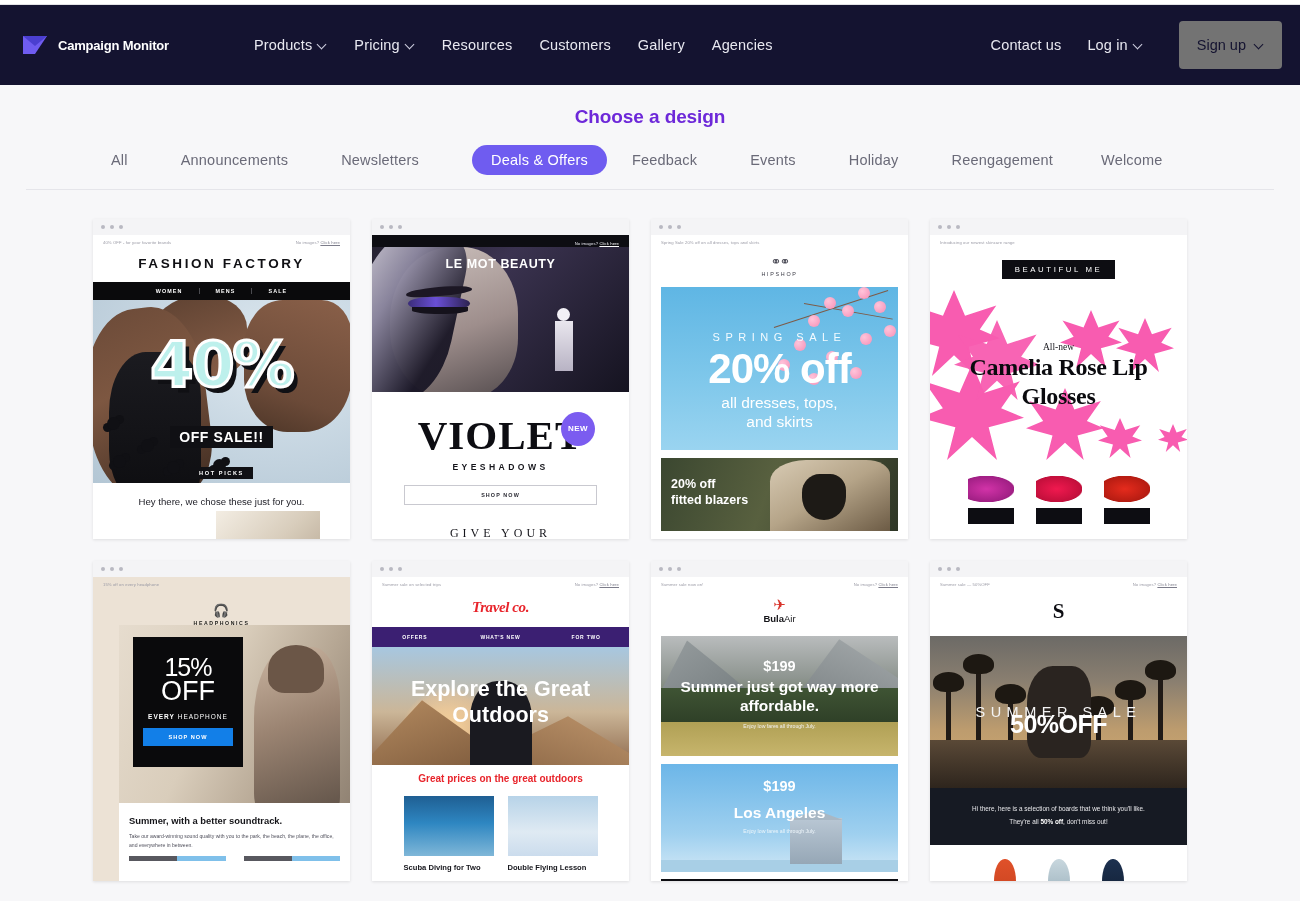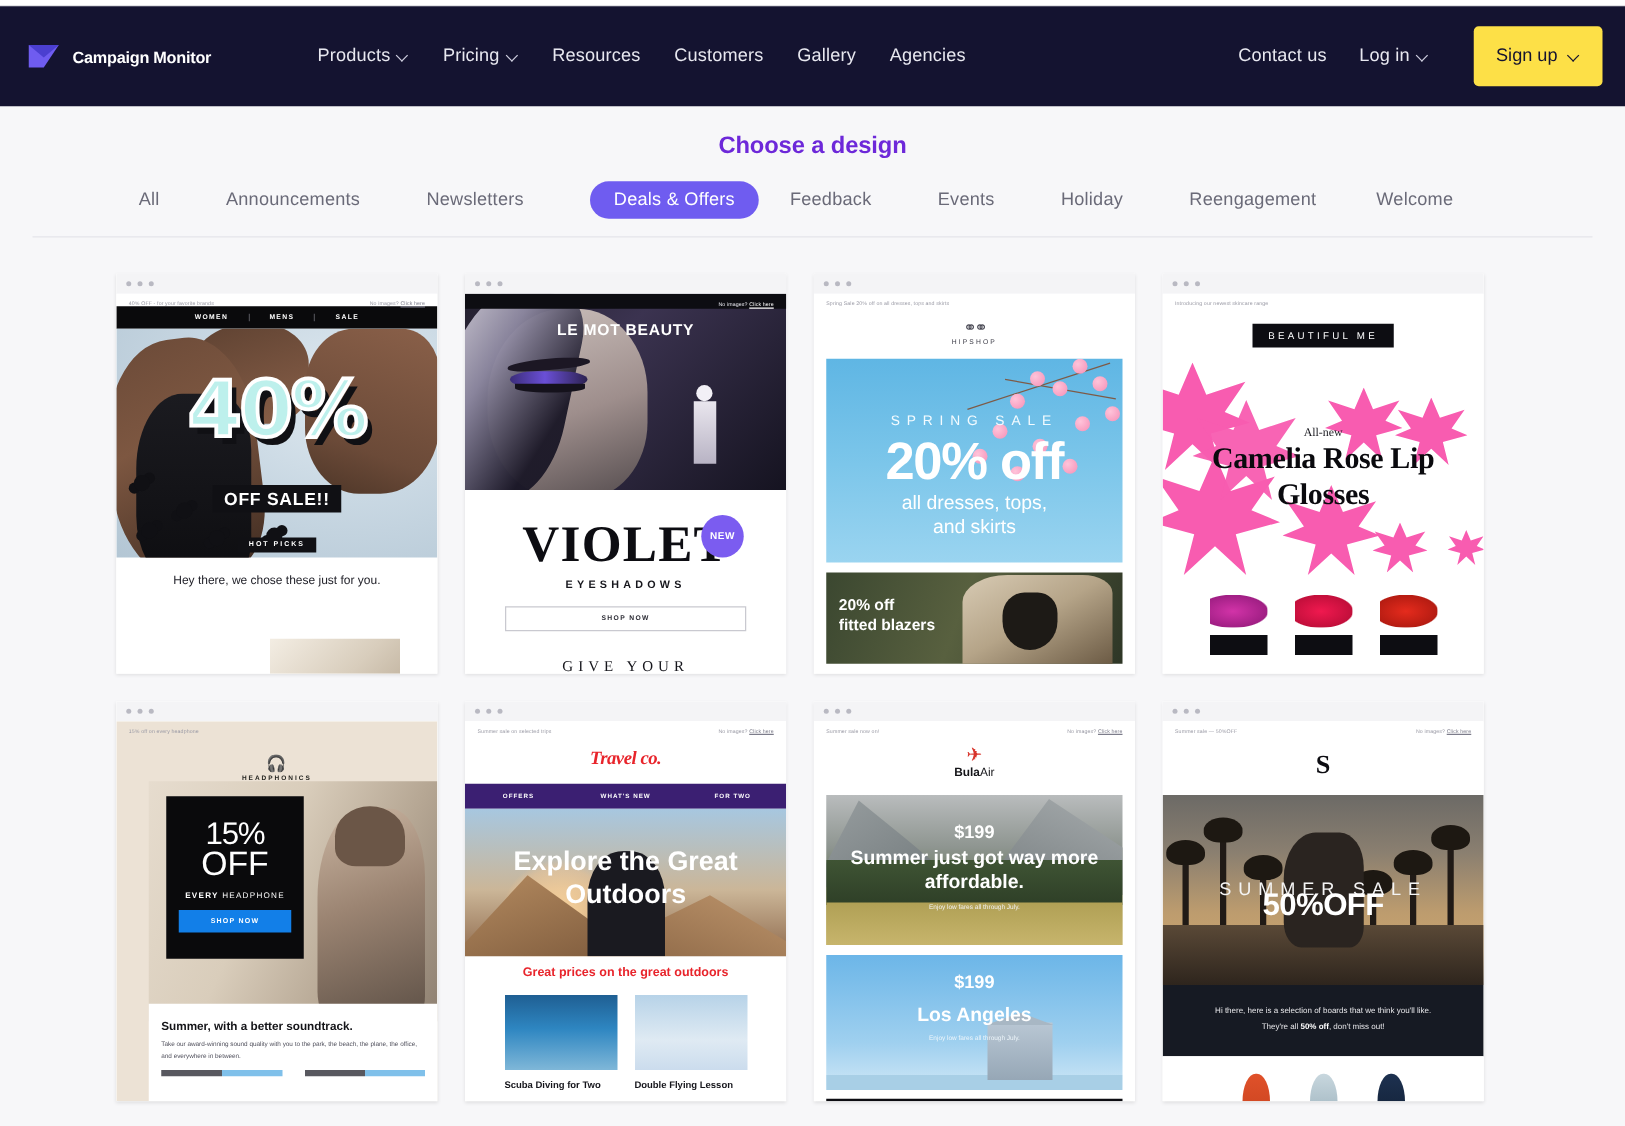--- a/index.html
+++ b/index.html
@@ -31,21 +31,21 @@
     color:#e8e8f0; font-size:14.5px; letter-spacing:.15px; white-space:nowrap;
     display:flex; align-items:center; gap:6px; cursor:pointer;
   }
   .caret { display:inline-block; width:9px; height:9px; position:relative; top:-1px;}
   .caret::before{
     content:""; position:absolute; left:0; top:1px; width:6px; height:6px;
     border-right:1.6px solid #cfcfe0; border-bottom:1.6px solid #cfcfe0;
     transform: rotate(45deg);
   }
   .signup-btn {
-    background:#fde047; color:#141330; font-size:14.5px; font-weight:400;
+    background:#737373; color:#141330; font-size:14.5px; font-weight:400;
     border:none; border-radius:4px; padding:16px 18px;
     display:flex; align-items:center; gap:9px; cursor:pointer; white-space:nowrap;
     margin-left:10px;
   }
   .signup-btn .caret::before{ border-color:#141330; }
 
   
   .title {
     text-align:center; font-size:19px; font-weight:700; color:#6d28d9;
     padding-top:21px; letter-spacing:-.1px;
@@ -534,20 +534,21 @@
         <i class="dot"></i>
       </div>
       <div class="card-body">
         <div class="preheader">
           <span>40% OFF - for your favorite brands</span>
           <span class="ph-right">
             <span>No images?</span>
             <u>Click here</u>
           </span>
         </div>
+        <div class="ff-title">FASHION FACTORY</div>
         <div class="ff-navbar">
           <span>WOMEN</span>
           <span>MENS</span>
           <span>SALE</span>
         </div>
         <div class="ff-hero">
           <div class="ff-shape-c"></div>
           <div class="ff-shape-a"></div>
           <div class="ff-shape-d"></div>
           <div class="ff-shape-b"></div>

